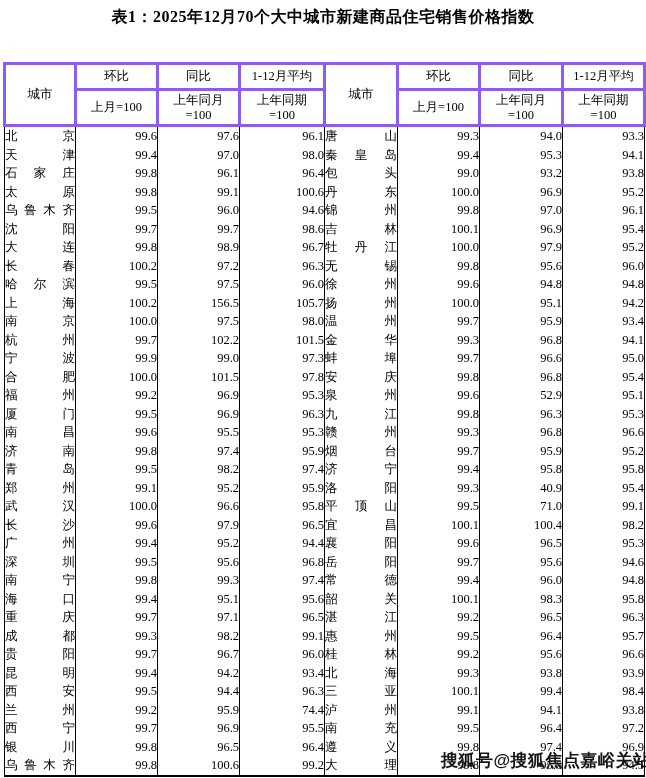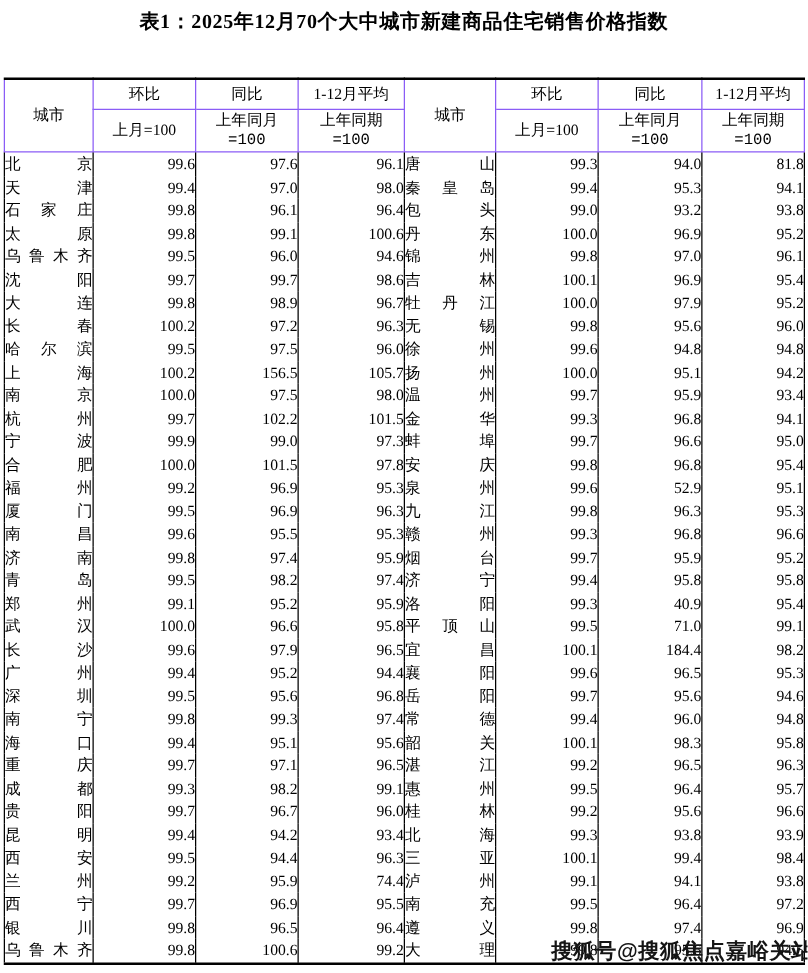--- a/index.html
+++ b/index.html
@@ -28,21 +28,21 @@
   table.idx {
     width: 640px;
     table-layout: fixed;
     border-collapse: collapse;
     border-left: 1px solid #000;
     border-right: 1px solid #000;
     border-top: 2.5px solid #000;
     border-bottom: 2.5px solid #000;
   }
   table.idx th {
-    border: 1px solid #8b5cf6;
+    border: 3px solid #8b5cf6;
     font-weight: normal;
     font-size: 12.5px;
     text-align: center;
     padding: 0;
     line-height: 1.25;
   }
   tr.hdr-top th { height: 23px; }
   tr.hdr-sub th { height: 33px; }
   th.city-hdr { font-size: 13px; }
   table.idx td {
@@ -61,21 +61,21 @@
     font-size: 13px;
     padding: 0 8px;
     text-align: justify;
     text-align-last: justify;
     -moz-text-align-last: justify;
   }
   td.num {
     text-align: right;
     padding-right: 5px;
   }
-  .sub2 { display: block; line-height: 1.15; font-family: Liberation Mono, monospace; }
+  .sub2 { display: block; line-height: 1.15; }
   .watermark {
     position: absolute;
     left: 441px;
     top: 749px;
     font-family: "Liberation Sans", "DejaVu Sans", sans-serif;
     font-size: 17px;
     font-weight: 700;
     color: #141414;
     letter-spacing: 0.5px;
     white-space: nowrap;
@@ -134,21 +134,21 @@
       </thead>
       <tbody>
           <tr>
             <td class="city">北京</td>
             <td class="num">99.6</td>
             <td class="num">97.6</td>
             <td class="num">96.1</td>
             <td class="city">唐山</td>
             <td class="num">99.3</td>
             <td class="num">94.0</td>
-            <td class="num">81.8</td>
+            <td class="num">93.3</td>
           </tr>
           <tr>
             <td class="city">天津</td>
             <td class="num">99.4</td>
             <td class="num">97.0</td>
             <td class="num">98.0</td>
             <td class="city">秦皇岛</td>
             <td class="num">99.4</td>
             <td class="num">95.3</td>
             <td class="num">94.1</td>
@@ -343,21 +343,21 @@
             <td class="num">71.0</td>
             <td class="num">99.1</td>
           </tr>
           <tr>
             <td class="city">长沙</td>
             <td class="num">99.6</td>
             <td class="num">97.9</td>
             <td class="num">96.5</td>
             <td class="city">宜昌</td>
             <td class="num">100.1</td>
-            <td class="num">184.4</td>
+            <td class="num">100.4</td>
             <td class="num">98.2</td>
           </tr>
           <tr>
             <td class="city">广州</td>
             <td class="num">99.4</td>
             <td class="num">95.2</td>
             <td class="num">94.4</td>
             <td class="city">襄阳</td>
             <td class="num">99.6</td>
             <td class="num">96.5</td>

